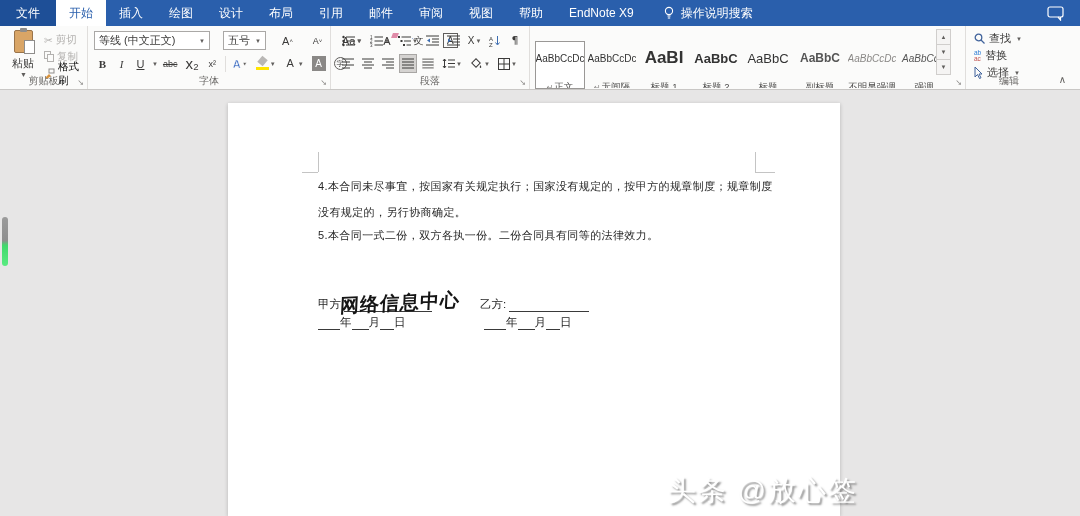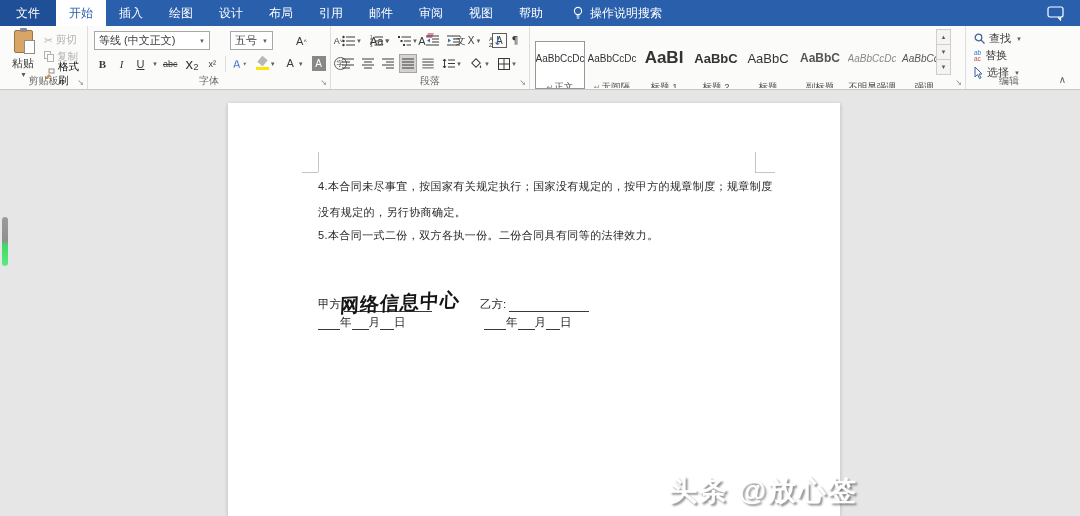--- a/index.html
+++ b/index.html
@@ -101,21 +101,21 @@
   .uline { display:inline-block; border-bottom:1px solid #3a3a3a; height:12px; vertical-align:bottom; }
   .handwrite { position:absolute; left:26px; top:-10px; font-size:19px; font-weight:bold;
     font-family:"DejaVu Serif","Liberation Serif",serif; color:#151515; letter-spacing:1px;
     transform:rotate(-3deg) skewX(-6deg); white-space:nowrap; }
 
   
   #side-indicator { position:absolute; left:2px; top:217px; width:6px; height:49px; border-radius:3px;
     background:linear-gradient(to bottom,#9b9b9b 0%,#8f8f8f 48%,#41d96c 58%,#5aeb81 100%); }
 
   
-  #watermark { position:absolute; right:10px; bottom:6px; font-size:28px; font-weight:bold; color:#ffffff;
+  #watermark { position:absolute; right:10px; bottom:6px; font-size:28px; font-weight:normal; color:#ffffff;
     text-shadow:2px 2px 2px rgba(60,60,60,0.55); letter-spacing:2px; }
 
   svg { display:block; }
 </style>
 </head>
 <body>
 
 <div id="app">
 
   <div id="tabbar">
@@ -123,20 +123,21 @@
     <div class="tab active">开始</div>
     <div class="tab">插入</div>
     <div class="tab">绘图</div>
     <div class="tab">设计</div>
     <div class="tab">布局</div>
     <div class="tab">引用</div>
     <div class="tab">邮件</div>
     <div class="tab">审阅</div>
     <div class="tab">视图</div>
     <div class="tab">帮助</div>
+    <div class="tab">EndNote X9</div>
     <div class="searchbox">
       <span>
         <svg width="12" height="14" viewBox="0 0 12 14">
             <circle cx="6" cy="5" r="3.6" fill="none" stroke="#fff" stroke-width="1.1"></circle>
             <line x1="4.5" y1="10" x2="7.5" y2="10" stroke="#fff" stroke-width="1.1"></line>
             <line x1="4.8" y1="12" x2="7.2" y2="12" stroke="#fff" stroke-width="1.1"></line>
           </svg>
       </span>
       <span>操作说明搜索</span>
     </div>
@@ -180,21 +181,21 @@
               </svg>
           </span>
           <span>格式刷</span>
         </div>
       </div>
       <div class="glabel">剪贴板</div>
       <div class="launcher">↘</div>
     </div>
 
     <div class="rgroup" style="left:88px;width:243px;">
-      <div class="row" style="left:6px;top:5px;gap:20px;">
+      <div class="row" style="left:6px;top:5px;gap:13px;">
         <div class="combo" style="width:116px;">
           <span>等线 (中文正文)</span>
             <span class="dd">▼</span>
         </div>
         <div class="combo" style="width:43px;">
           <span>五号</span>
             <span class="dd">▼</span>
         </div>
         <div class="ibtn">
             <span>A</span>

